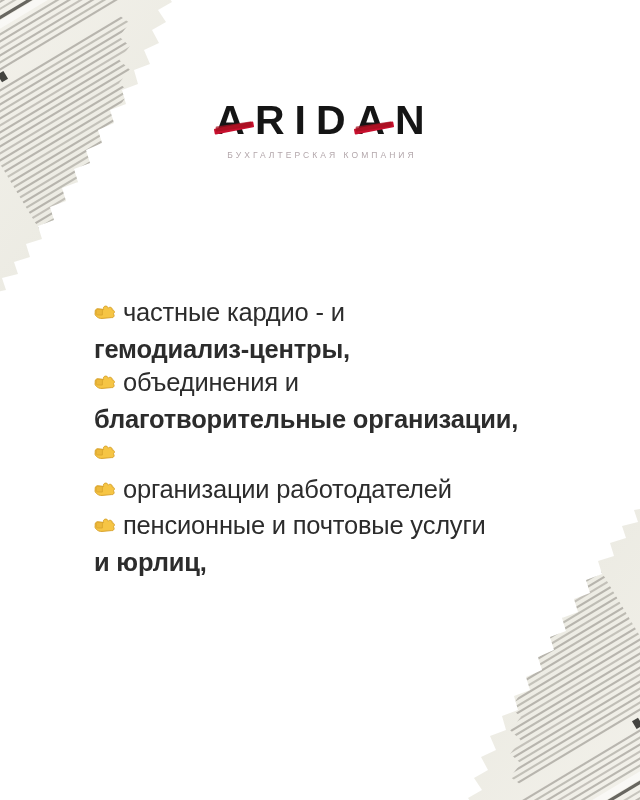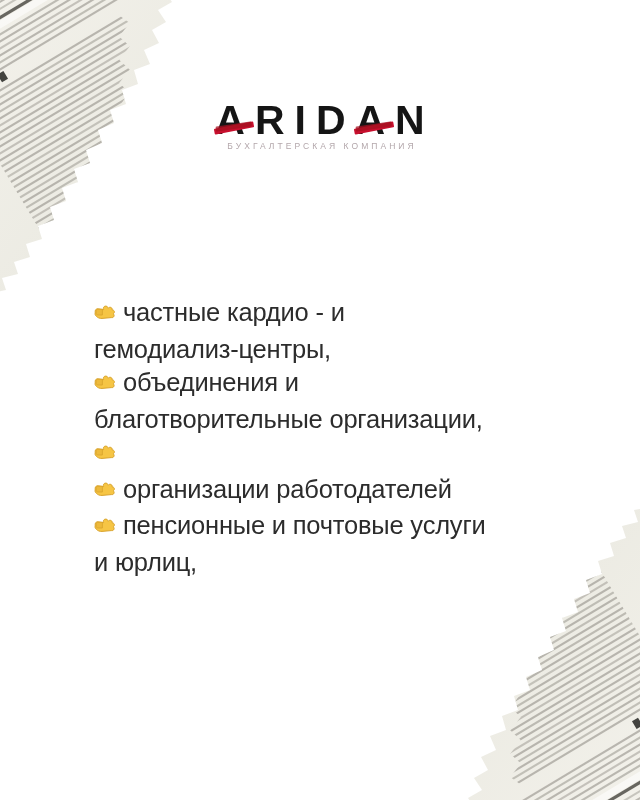--- a/index.html
+++ b/index.html
@@ -87,20 +87,21 @@
     left: 2px;
     top: -1px;
     width: 36px;
     height: 5px;
     background: #a3101f;
     transform: rotate(2.5deg);
     border-radius: 1px;
     opacity: .75;
   }
   #logo-tagline {
+    margin-top: 9px;
     font-family: "Liberation Sans", sans-serif;
     font-size: 8.5px;
     letter-spacing: 3.05px;
     color: #b3a7ab;
     text-transform: uppercase;
     padding-left: 4px;
   }
 
   
   #bullet-list {
@@ -112,20 +113,21 @@
   .bullet-line {
     font-family: "Liberation Sans", sans-serif;
     font-size: 25.5px;
     line-height: 33.5px;
     color: #2c2c2c;
     letter-spacing: -0.2px;
     white-space: nowrap;
   }
   .bullet-line.cont {
     padding-left: 2px;
+    font-weight: bold;
   }
   .hand-icon {
     display: inline-block;
     vertical-align: -3px;
     margin-right: 5px;
   }
 </style>
 </head>
 <body>
 

